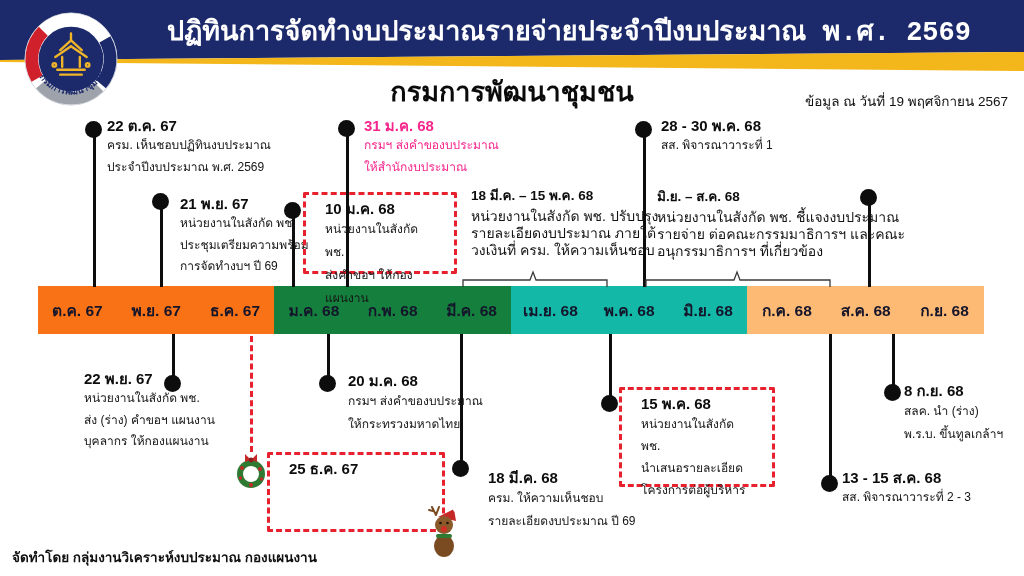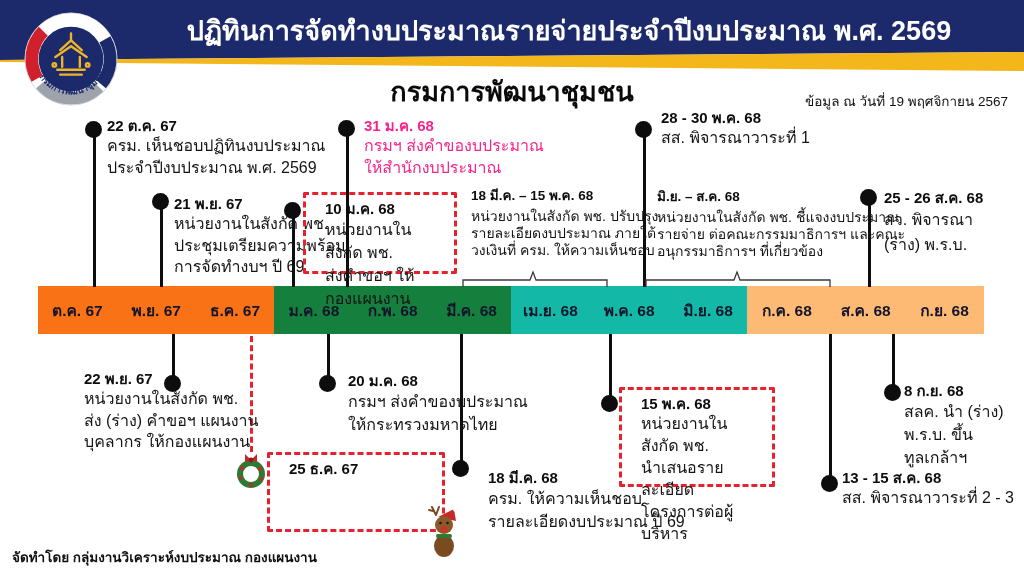--- a/index.html
+++ b/index.html
@@ -6,38 +6,38 @@
   .stage{
     position:relative;width:1024px;height:576px;overflow:hidden;background:#ffffff;
     font-family:"Liberation Sans","DejaVu Sans",sans-serif;color:#111;
   }
   
   .hdr-navy{position:absolute;left:0;top:0;width:1024px;height:62px;background:#1c2a6b;
     clip-path:polygon(0 0,1024px 0,1024px 52px,0 60px);}
   .hdr-gold{position:absolute;left:0;top:0;width:1024px;height:74px;background:#f3b71b;
     clip-path:polygon(0 60px,1024px 52px,1024px 71px,0 62px);}
   .hdr-title{position:absolute;left:122px;right:8px;top:9px;text-align:center;
-    color:#ffffff;font-size:27px;font-weight:700;white-space:nowrap;}
+    color:#ffffff;font-size:27px;font-weight:700;white-space:nowrap;font-family:Liberation Mono, monospace;}
   .hdr-sub{position:absolute;left:0;right:0;top:70px;text-align:center;
     color:#0a0a0a;font-size:27px;font-weight:700;}
   .hdr-note{position:absolute;right:16px;top:90px;font-size:13.5px;color:#101010;}
   .logo{position:absolute;left:22px;top:10px;width:98px;height:98px;z-index:6;}
   
   .bar{position:absolute;left:38px;top:286px;width:946px;height:48px;display:flex;}
   .cell{flex:1;display:flex;align-items:center;justify-content:center;
     font-size:15.5px;font-weight:600;color:#14142b;white-space:nowrap;}
   .q1{background:#f97316}.q2{background:#15803d}.q3{background:#14b8a6}.q4{background:#fdba74}
   
   .stem{position:absolute;width:3px;background:#0d0d0d;}
   .dot{position:absolute;width:17px;height:17px;border-radius:50%;background:#0d0d0d;}
   .redline{position:absolute;left:250px;top:336px;height:116px;width:0;border-left:3px dashed #e8212e;}
   
   .evt{position:absolute;}
   .date{font-weight:700;font-size:15px;color:#0d0d0d;white-space:nowrap;line-height:19px;}
-  .ebody{font-size:16px;color:#141414;line-height:21.5px;white-space:pre-line;}
+  .ebody{font-size:12px;color:#141414;line-height:21.5px;white-space:pre-line;}
   .pink .date,.pink .ebody{color:#f5258c;}
   .sm .date{font-size:13.5px;}
   .sm .ebody{font-size:14px;line-height:17px;margin-top:3px;}
   .rbox{position:absolute;border:3px dashed #e8212e;border-radius:2px;padding:4px 19px;box-sizing:border-box;}
   .rbox .ebody{line-height:23px;}
   .overlay{position:absolute;left:0;top:0;width:1024px;height:576px;pointer-events:none;}
   .footer{position:absolute;left:12px;top:546px;font-size:13.5px;font-weight:600;color:#101010;}
   .icon{position:absolute;}
 </style>
 </head>
@@ -115,44 +115,39 @@
   <div class="stem" style="left:891.5px;top:334px;height:52px"></div>
   <div class="dot" style="left:884px;top:384px"></div>
 
   <div class="redline"></div>
 
   <div class="evt" style="left:107px;top:116px">
     <div class="date">22 ต.ค. 67</div>
     <div class="ebody">ครม. เห็นชอบปฏิทินงบประมาณ
 ประจำปีงบประมาณ พ.ศ. 2569</div>
   </div>
-  <div class="evt" style="left:174px;top:194px">
+  <div class="evt" style="left:180px;top:194px">
     <div class="date">21 พ.ย. 67</div>
     <div class="ebody">หน่วยงานในสังกัด พช.
 ประชุมเตรียมความพร้อม
 การจัดทำงบฯ ปี 69</div>
   </div>
   <div class="rbox" style="left:303px;top:192px;width:154px;height:82px">
     <div class="date">10 ม.ค. 68</div>
     <div class="ebody">หน่วยงานในสังกัด พช.
 ส่งคำขอฯ ให้กองแผนงาน</div>
   </div>
   <div class="evt pink" style="left:364px;top:116px">
     <div class="date">31 ม.ค. 68</div>
     <div class="ebody">กรมฯ ส่งคำของบประมาณ
 ให้สำนักงบประมาณ</div>
   </div>
-  <div class="evt" style="left:661px;top:108px">
+  <div class="evt" style="left:661px;top:116px">
     <div class="date">28 - 30 พ.ค. 68</div>
     <div class="ebody">สส. พิจารณาวาระที่ 1</div>
-  </div>
-  <div class="evt" style="left:884px;top:188px">
-    <div class="date">25 - 26 ส.ค. 68</div>
-    <div class="ebody" style="line-height:25px">สว. พิจารณา
-(ร่าง) พ.ร.บ.</div>
   </div>
 
   <div class="evt sm" style="left:471px;top:186px">
     <div class="date">18 มี.ค. – 15 พ.ค. 68</div>
     <div class="ebody">หน่วยงานในสังกัด พช. ปรับปรุง
 รายละเอียดงบประมาณ ภายใต้
 วงเงินที่ ครม. ให้ความเห็นชอบ</div>
   </div>
   <div class="evt sm" style="left:657px;top:187px">
     <div class="date">มิ.ย. – ส.ค. 68</div>

